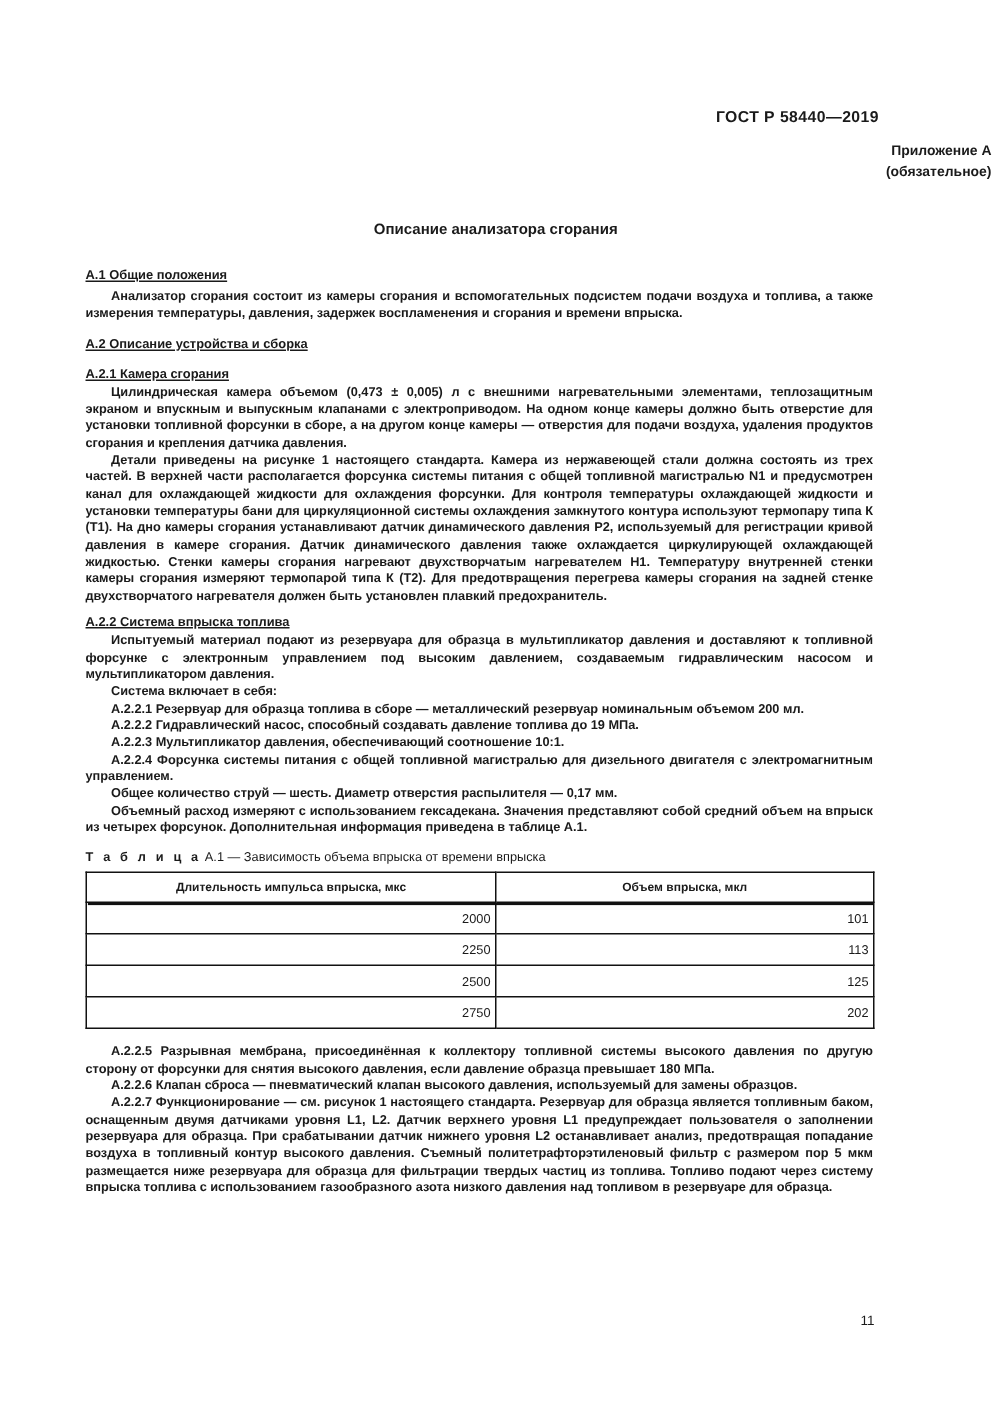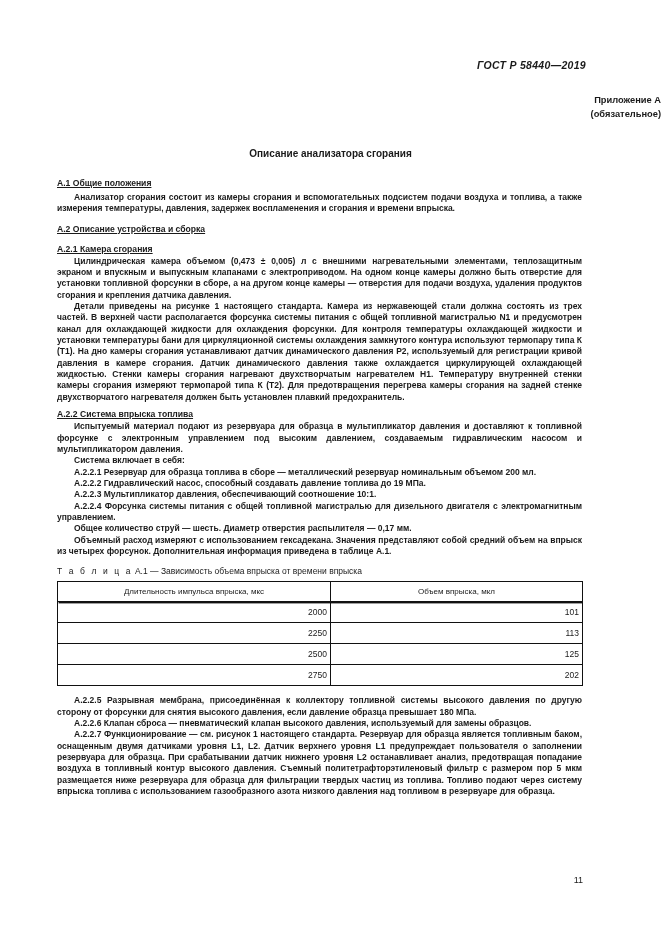--- a/index.html
+++ b/index.html
@@ -17,26 +17,25 @@
   }
   .page {
     position: absolute;
     left: 0; top: 0;
     width: 661px;
     height: 935px;
     box-sizing: border-box;
   }
   .header {
     position: absolute;
-    top: 59px;
+    top: 72px;
     right: 75px;
     font-size: 10.5px;
     font-weight: bold;
     letter-spacing: 0.3px;
-    font-style: italic;
   }
   .annex-head {
     position: absolute;
     top: 94px;
     left: 0;
     width: 661px;
     text-align: right;
     font-size: 9.3px;
     font-weight: bold;
     line-height: 13.5px;
@@ -80,32 +79,33 @@
   .spacer-sm { height: 6px; }
   .spacer-md { height: 9px; }
 
   .tbl-caption {
     font-size: 8.5px;
     margin: 0 0 5px 0;
     white-space: nowrap;
   }
   .tbl-caption .tword {
     letter-spacing: 2.1px;
+    font-weight: bold;
   }
   table.data {
     border-collapse: collapse;
     width: 525px;
     table-layout: fixed;
     margin: 0;
   }
   table.data col.c1 { width: 273px; }
   table.data col.c2 { width: 252px; }
   table.data th {
     font-size: 8px;
-    font-weight: normal;
+    font-weight: bold;
     text-align: center;
     padding: 5px 3px 5px 3px;
     border-left: 1.3px solid #111;
     border-right: 1.3px solid #111;
     border-top: 1.3px solid #111;
     border-bottom: 1.3px solid #111;
   }
   table.data thead tr {
     box-shadow: 0 2px 0 -0.6px #111;
   }

